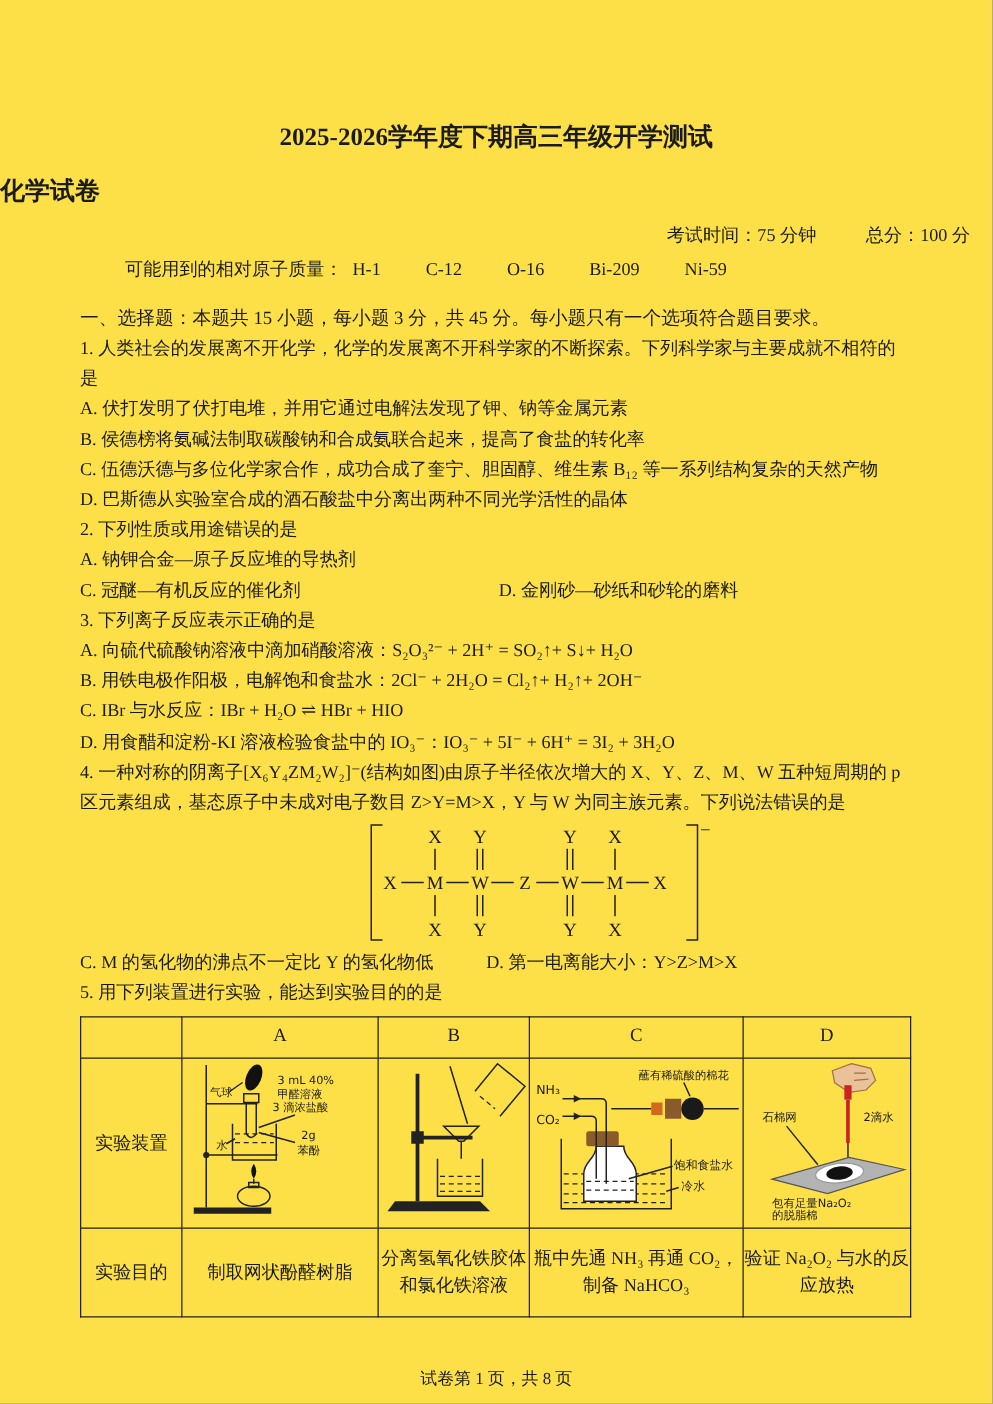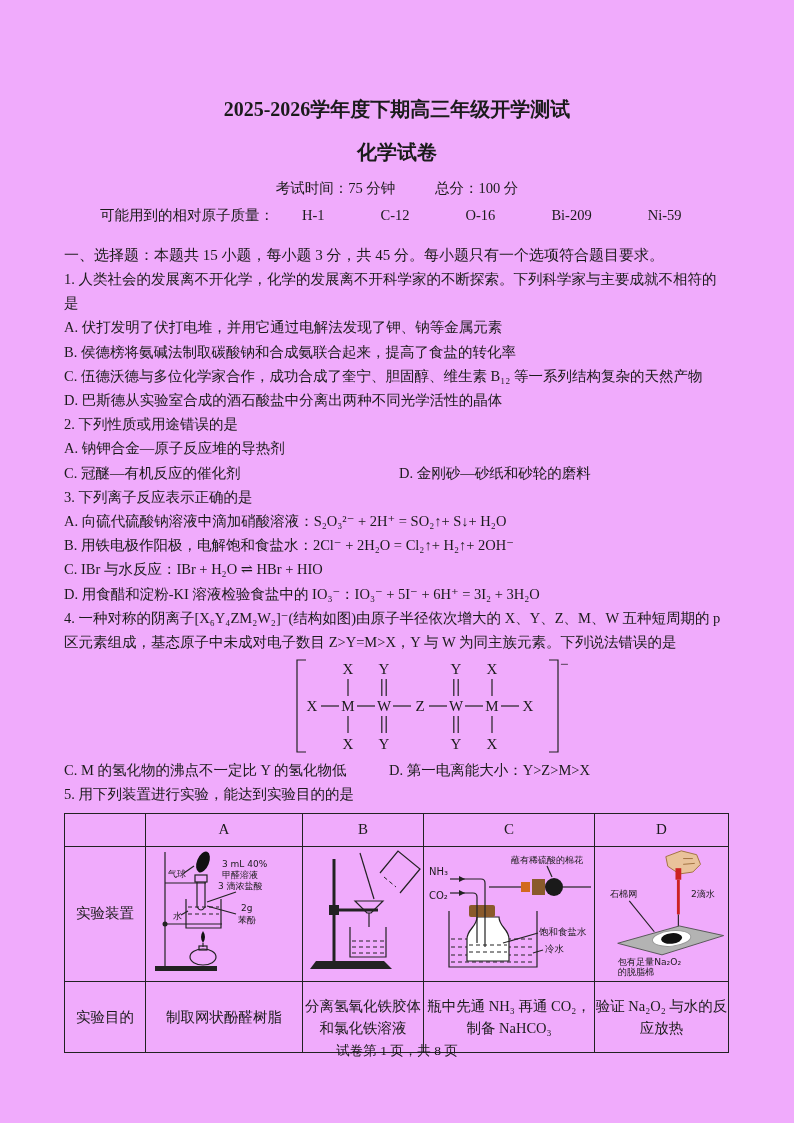--- a/index.html
+++ b/index.html
@@ -1,41 +1,41 @@
 <!DOCTYPE html>
 <html><head>
 <meta charset="utf-8">
 <style>
   html,body{margin:0;padding:0;background:#888;}
   .page{
-    position:relative;width:794px;height:1123px;margin:0 auto;background:#f0abfc;
+    position:relative;width:794px;height:1123px;margin:0 auto;background:#fde047;
     font-family:"Liberation Serif","DejaVu Serif","DejaVu Sans",serif;
     color:#1b1b1b;overflow:hidden;
   }
   .title{ text-align:center;font-weight:bold;font-size:20px;margin:0;padding-top:96px;}
-  .subtitle{text-align:center;font-weight:bold;font-size:20px;margin:16px 0 0 0;}
-  .exam-info{text-align:center;font-size:14.5px;margin-top:13px;}
+  .subtitle{font-weight:bold;font-size:20px;margin:16px 0 0 0;}
+  .exam-info{text-align:right;font-size:14.5px;margin-top:13px;}
   .exam-info span{margin:0 18px;}
-  .atomic{margin:8px 0 0 100px;font-size:14.5px;display:flex;align-items:baseline;gap:20px;}
+  .atomic{margin:8px 0 0 100px;font-size:14.5px;display:flex;align-items:baseline;}
   .atomic .mass{margin-right:36px;}
   .content{margin:0 64px;}
   .section-heading{font-weight:normal;font-size:15px;margin-top:18px;line-height:24px;}
   .line{font-size:14.5px;line-height:24.2px;}
   .opt-row{display:flex;font-size:14.5px;line-height:24.2px;}
   .opt-left-335{width:335px;flex:0 0 335px;}
   .opt-left-325{width:325px;flex:0 0 325px;}
   .diagram-wrap{margin:2px 0 2px 226px;height:100px;}
   table.exp{border-collapse:collapse;margin-top:6px;table-layout:fixed;}
   table.exp td{border:1.4px solid #222;padding:0;vertical-align:middle;text-align:center;}
   .c0{width:80px;} .cA{width:156px;} .cB{width:120px;} .cC{width:170px;} .cD{width:133px;}
   .hdr-row td{height:32px;font-size:15px;}
   .app-row td{height:132px;}
   .pur-row td{height:70px;font-size:14.5px;line-height:22px;padding:2px 6px;}
   .rowlabel{font-size:14.5px;}
-  .footer{position:absolute;top:1042px;left:0;width:100%;text-align:center;font-size:13.5px;}
+  .footer{position:absolute;top:1094px;left:0;width:100%;text-align:center;font-size:13.5px;}
   svg text{font-family:"DejaVu Sans","Liberation Sans",sans-serif;fill:#1b1b1b;}
   svg .ln{stroke:#222;stroke-width:1.2;fill:none;}
   svg .thick{stroke:#222;stroke-width:3;fill:none;}
   svg .dash{stroke:#222;stroke-width:1;fill:none;stroke-dasharray:4 3;}
   .struct text{font-family:"Liberation Serif","DejaVu Serif",serif;font-size:15px;}
 </style>
 </head>
 <body>
 
 <div class="page">

